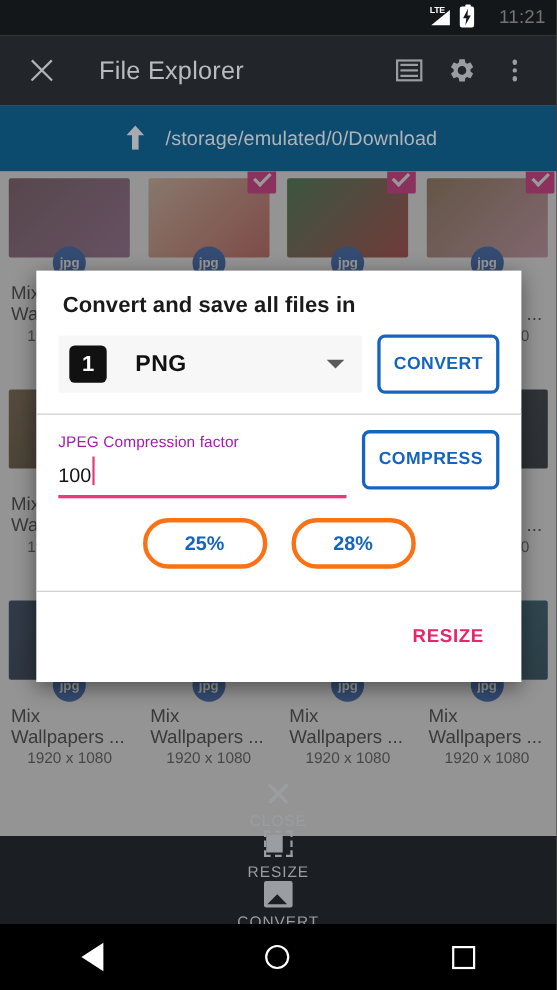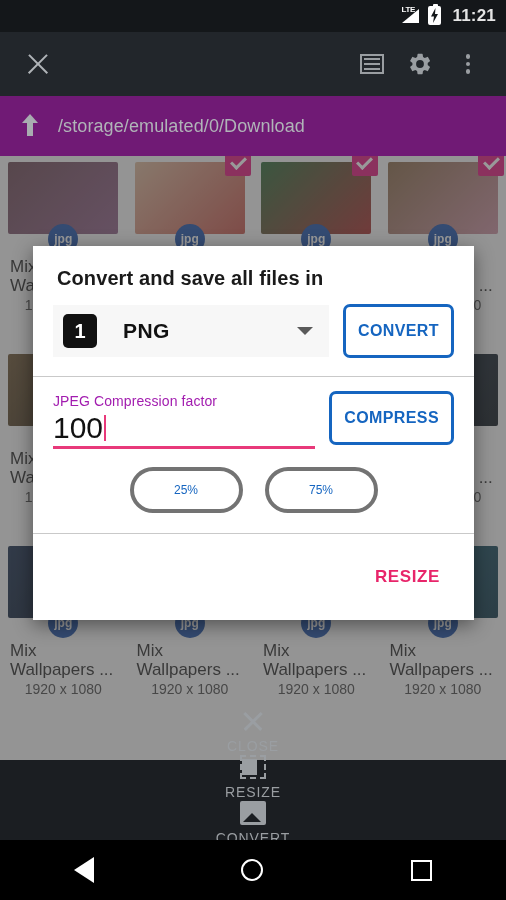--- a/index.html
+++ b/index.html
@@ -63,24 +63,24 @@
   .batt:before {
     content: "";
     position: absolute;
     top: -4px; left: 3px;
     width: 5px; height: 3px;
     background: #ffffff;
     border-radius: 1px;
   }
   .clock {
     font-size: 17px;
-    font-weight: bold;
+    font-weight: normal;
     letter-spacing: 0.2px;
-    margin-left: 4px;
-    color: #e5e5e5;
+    margin-left: 16px;
+    color: #737373;
   }
 
   
   #appbar {
     position: absolute;
     top: 32px; left: 0; right: 0;
     height: 64px;
     background: #22262b;
     display: flex;
     align-items: center;
@@ -135,24 +135,25 @@
     border-radius: 50%;
     background: #9a9ea2;
     display: block;
   }
 
   
   #pathbar {
     position: absolute;
     top: 96px; left: 0; right: 0;
     height: 60px;
-    background: #701a75;
+    background: #0c4a6e;
     display: flex;
     align-items: center;
     padding: 0 16px;
+    justify-content: center;
   }
   .up-arrow {
     position: relative;
     width: 28px; height: 28px;
     margin-right: 14px;
     flex: none;
   }
   .up-arrow .stem {
     position: absolute;
     left: 11px; top: 8px;
@@ -359,21 +360,21 @@
     letter-spacing: 0.1px;
   }
   .field-value-wrap {
     border-bottom: 3px solid #e8397a;
     padding-bottom: 2px;
     margin-top: 3px;
     display: flex;
     align-items: baseline;
   }
   .field-value {
-    font-size: 30px;
+    font-size: 18px;
     color: #111;
     line-height: 32px;
   }
   .caret-bar {
     display: inline-block;
     width: 2px;
     height: 26px;
     background: #e8397a;
     margin-left: 1px;
     position: relative;
@@ -382,26 +383,26 @@
 
   .pct-row {
     display: flex;
     justify-content: center;
     gap: 22px;
     padding: 18px 20px 20px 20px;
   }
   .pct-btn {
     width: 113px;
     height: 46px;
-    border: 4px solid #737373;
+    border: 4px solid #f97316;
     border-radius: 23px;
     background: #ffffff;
     color: #1565c0;
-    font-size: 12px;
-    font-weight: normal;
+    font-size: 18px;
+    font-weight: bold;
     display: flex;
     align-items: center;
     justify-content: center;
     cursor: pointer;
   }
 
   .dlg-actions {
     flex: 1;
     display: flex;
     align-items: center;
@@ -540,20 +541,21 @@
         </svg>
       </span>
       <span class="clock">11:21</span>
     </div>
   </div>
 
   <div id="appbar">
     <div class="icon-btn">
       <span class="close-x"></span>
     </div>
+    <div class="appbar-title">File Explorer</div>
     <div class="spacer"></div>
     <div class="icon-btn">
       <span class="list-icon">
           <i></i>
           <i></i>
           <i></i>
         </span>
     </div>
     <div class="icon-btn">
       <svg width="26" height="26" viewBox="0 0 24 24">
@@ -694,21 +696,21 @@
         <div class="field-value-wrap">
           <span class="field-value">100</span>
           <span class="caret-bar"></span>
         </div>
       </div>
       <button class="btn-outline">COMPRESS</button>
     </div>
 
     <div class="pct-row">
       <button class="pct-btn">25%</button>
-      <button class="pct-btn">75%</button>
+      <button class="pct-btn">28%</button>
     </div>
 
     <div class="hr"></div>
 
     <div class="dlg-actions">
       <button class="cancel-btn">RESIZE</button>
     </div>
   </div>
 
   <div id="bottombar">

